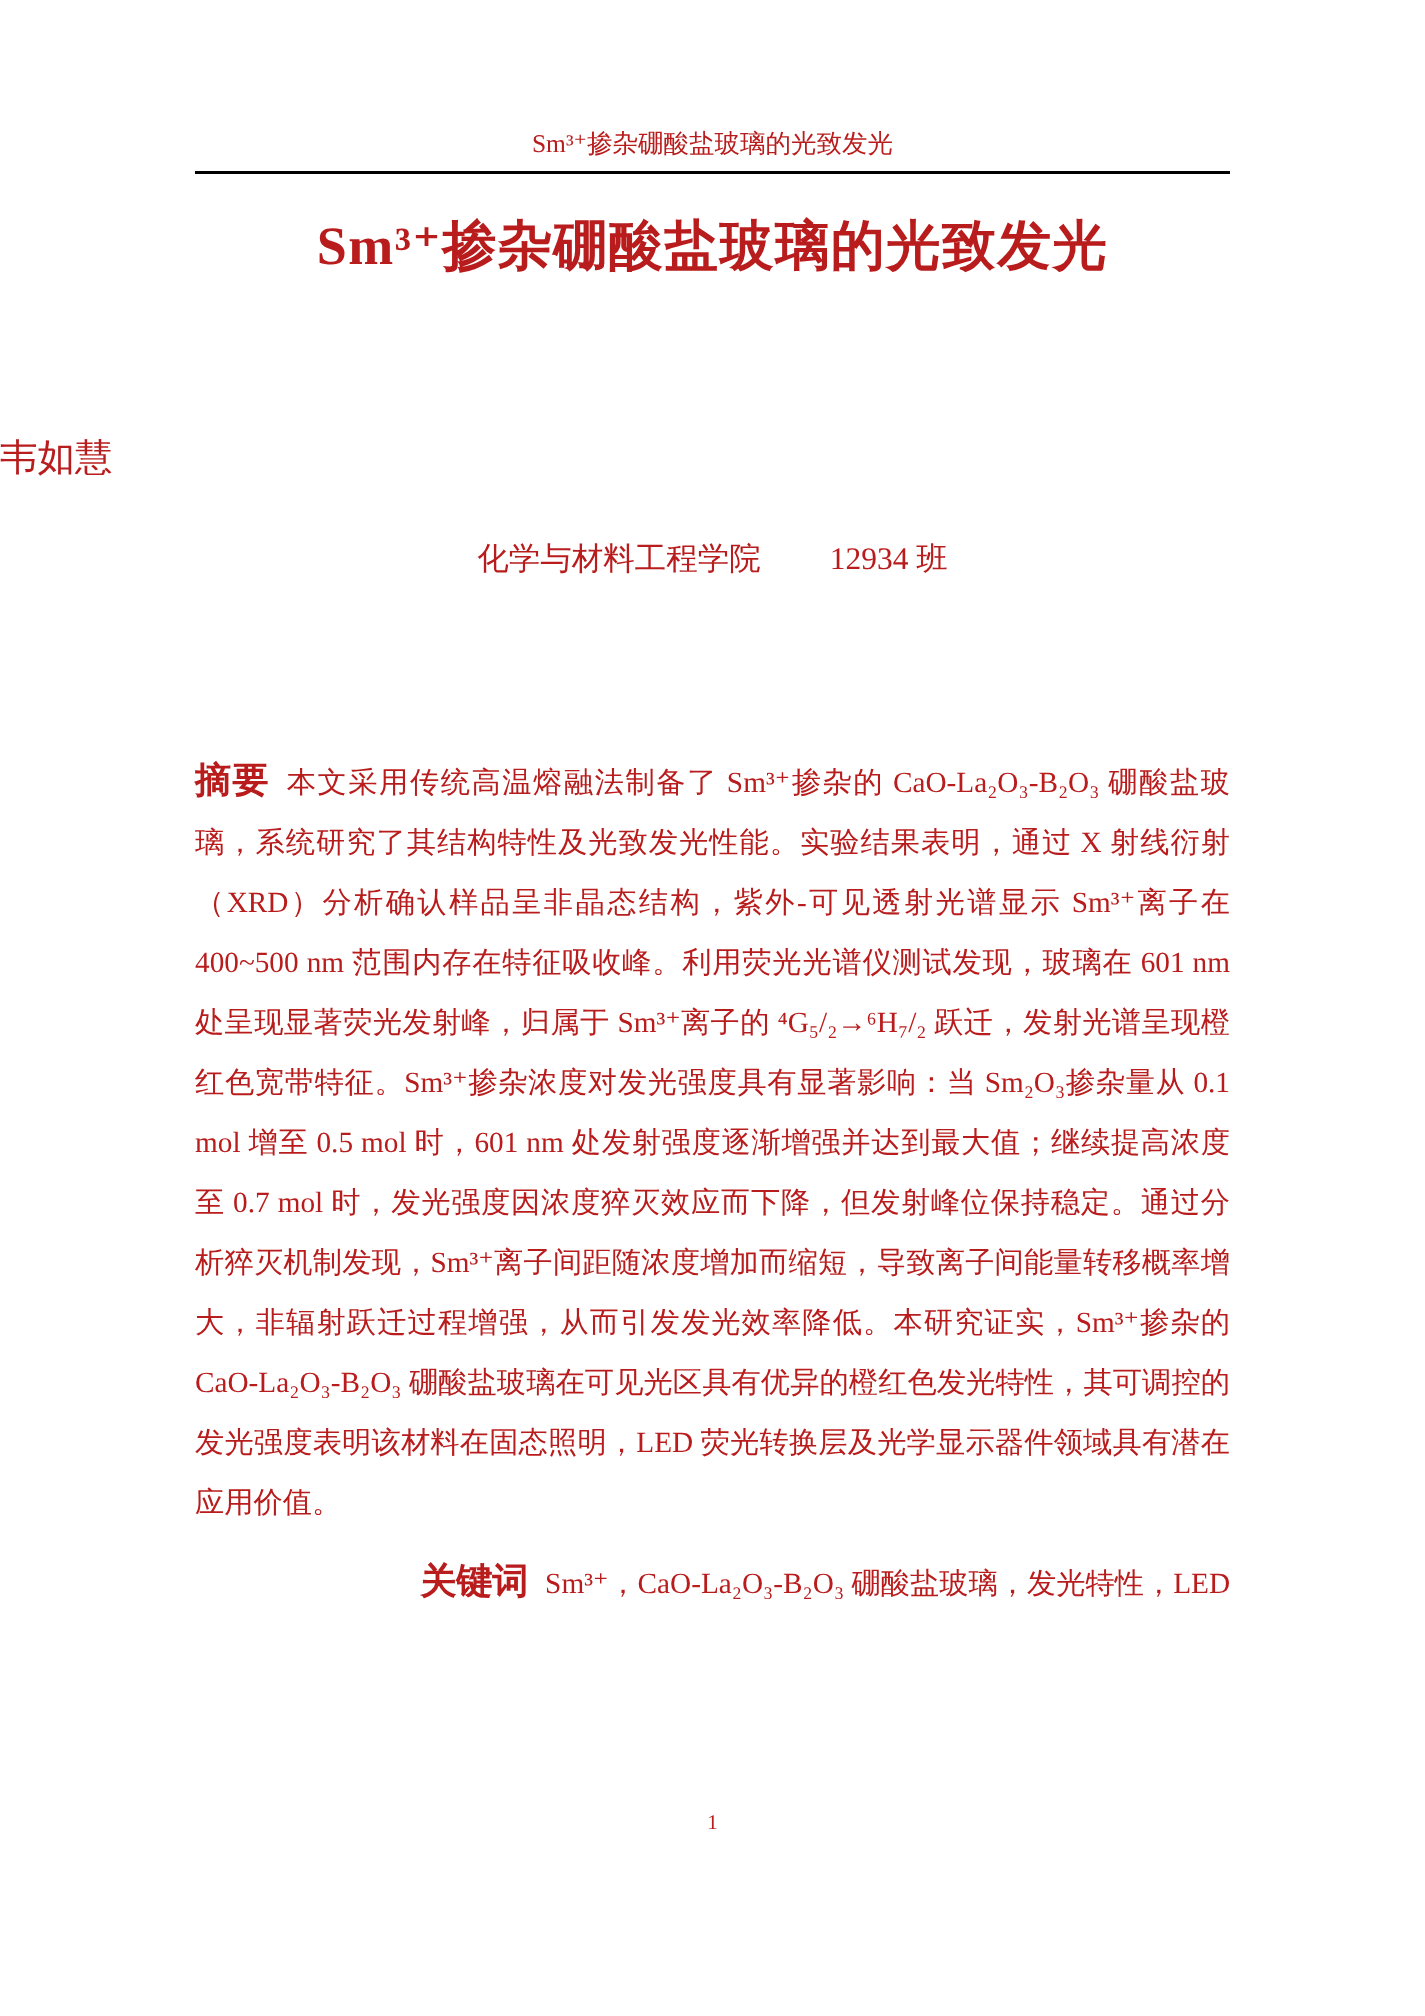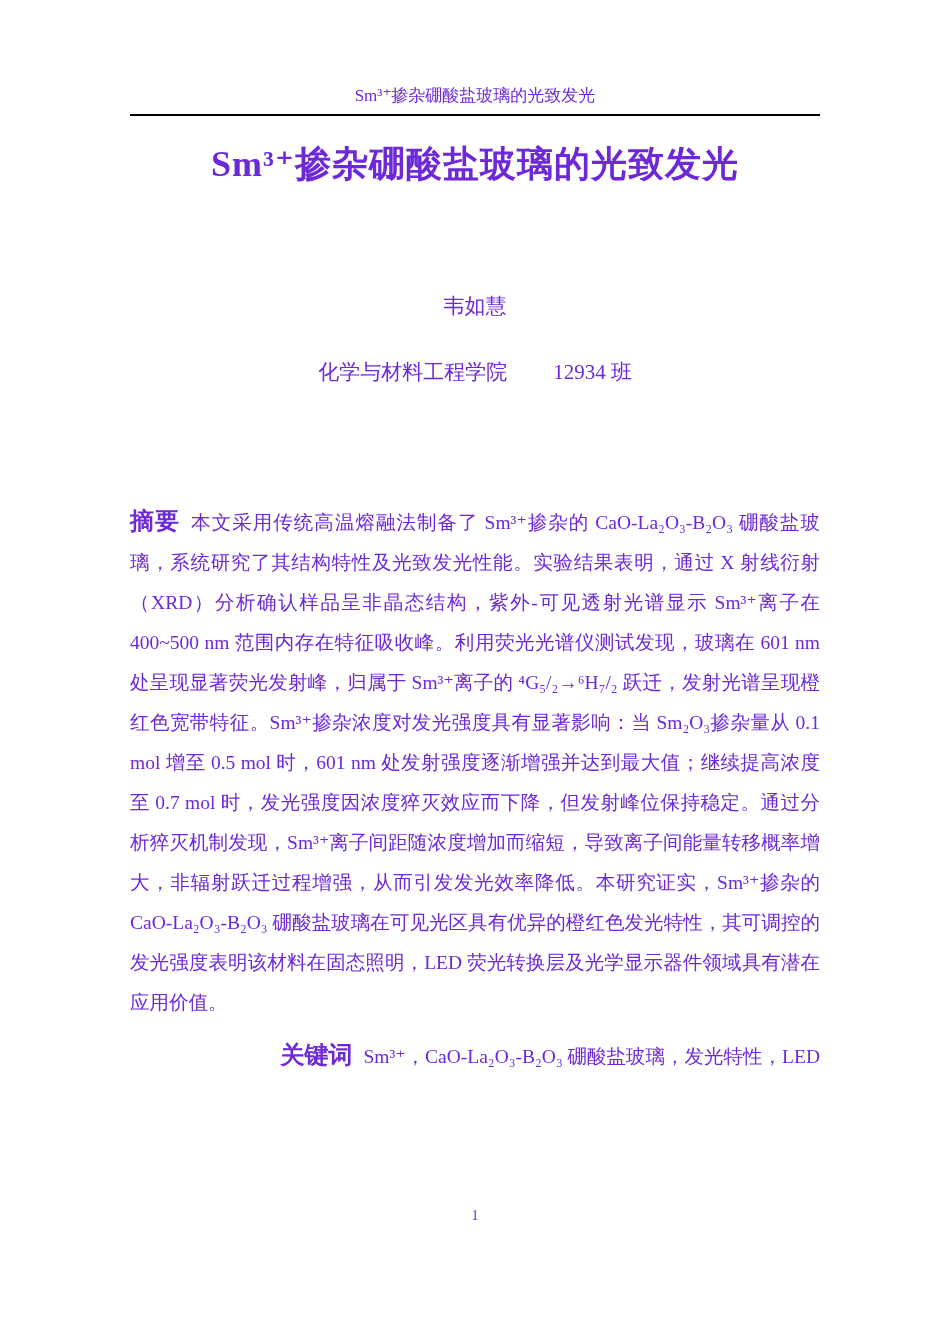--- a/index.html
+++ b/index.html
@@ -1,21 +1,21 @@
 <!DOCTYPE html>
 <html><head>
 <meta charset="utf-8">
 <style>
   html, body { margin: 0; padding: 0; background: #ffffff; }
   .page {
     position: relative;
     width: 950px;
     height: 1344px;
     background: #ffffff;
-    color: #6d28d9;
+    color: #b91c1c;
     font-family: "Liberation Serif", "DejaVu Serif", serif;
     overflow: hidden;
   }
   .running-title {
     position: absolute;
     top: 85px;
     left: 0;
     width: 100%;
     text-align: center;
     font-size: 17px;
@@ -39,22 +39,21 @@
     font-size: 36px;
     font-weight: 700;
     letter-spacing: 1px;
     line-height: 52px;
   }
   .author {
     position: absolute;
     top: 292px;
     left: 0;
     width: 100%;
-    text-align: center;
-    font-size: 21px;
+    font-size: 25px;
     line-height: 28px;
   }
   .affiliation {
     position: absolute;
     top: 358px;
     left: 0;
     width: 100%;
     display: flex;
     justify-content: center;
     gap: 46px;

